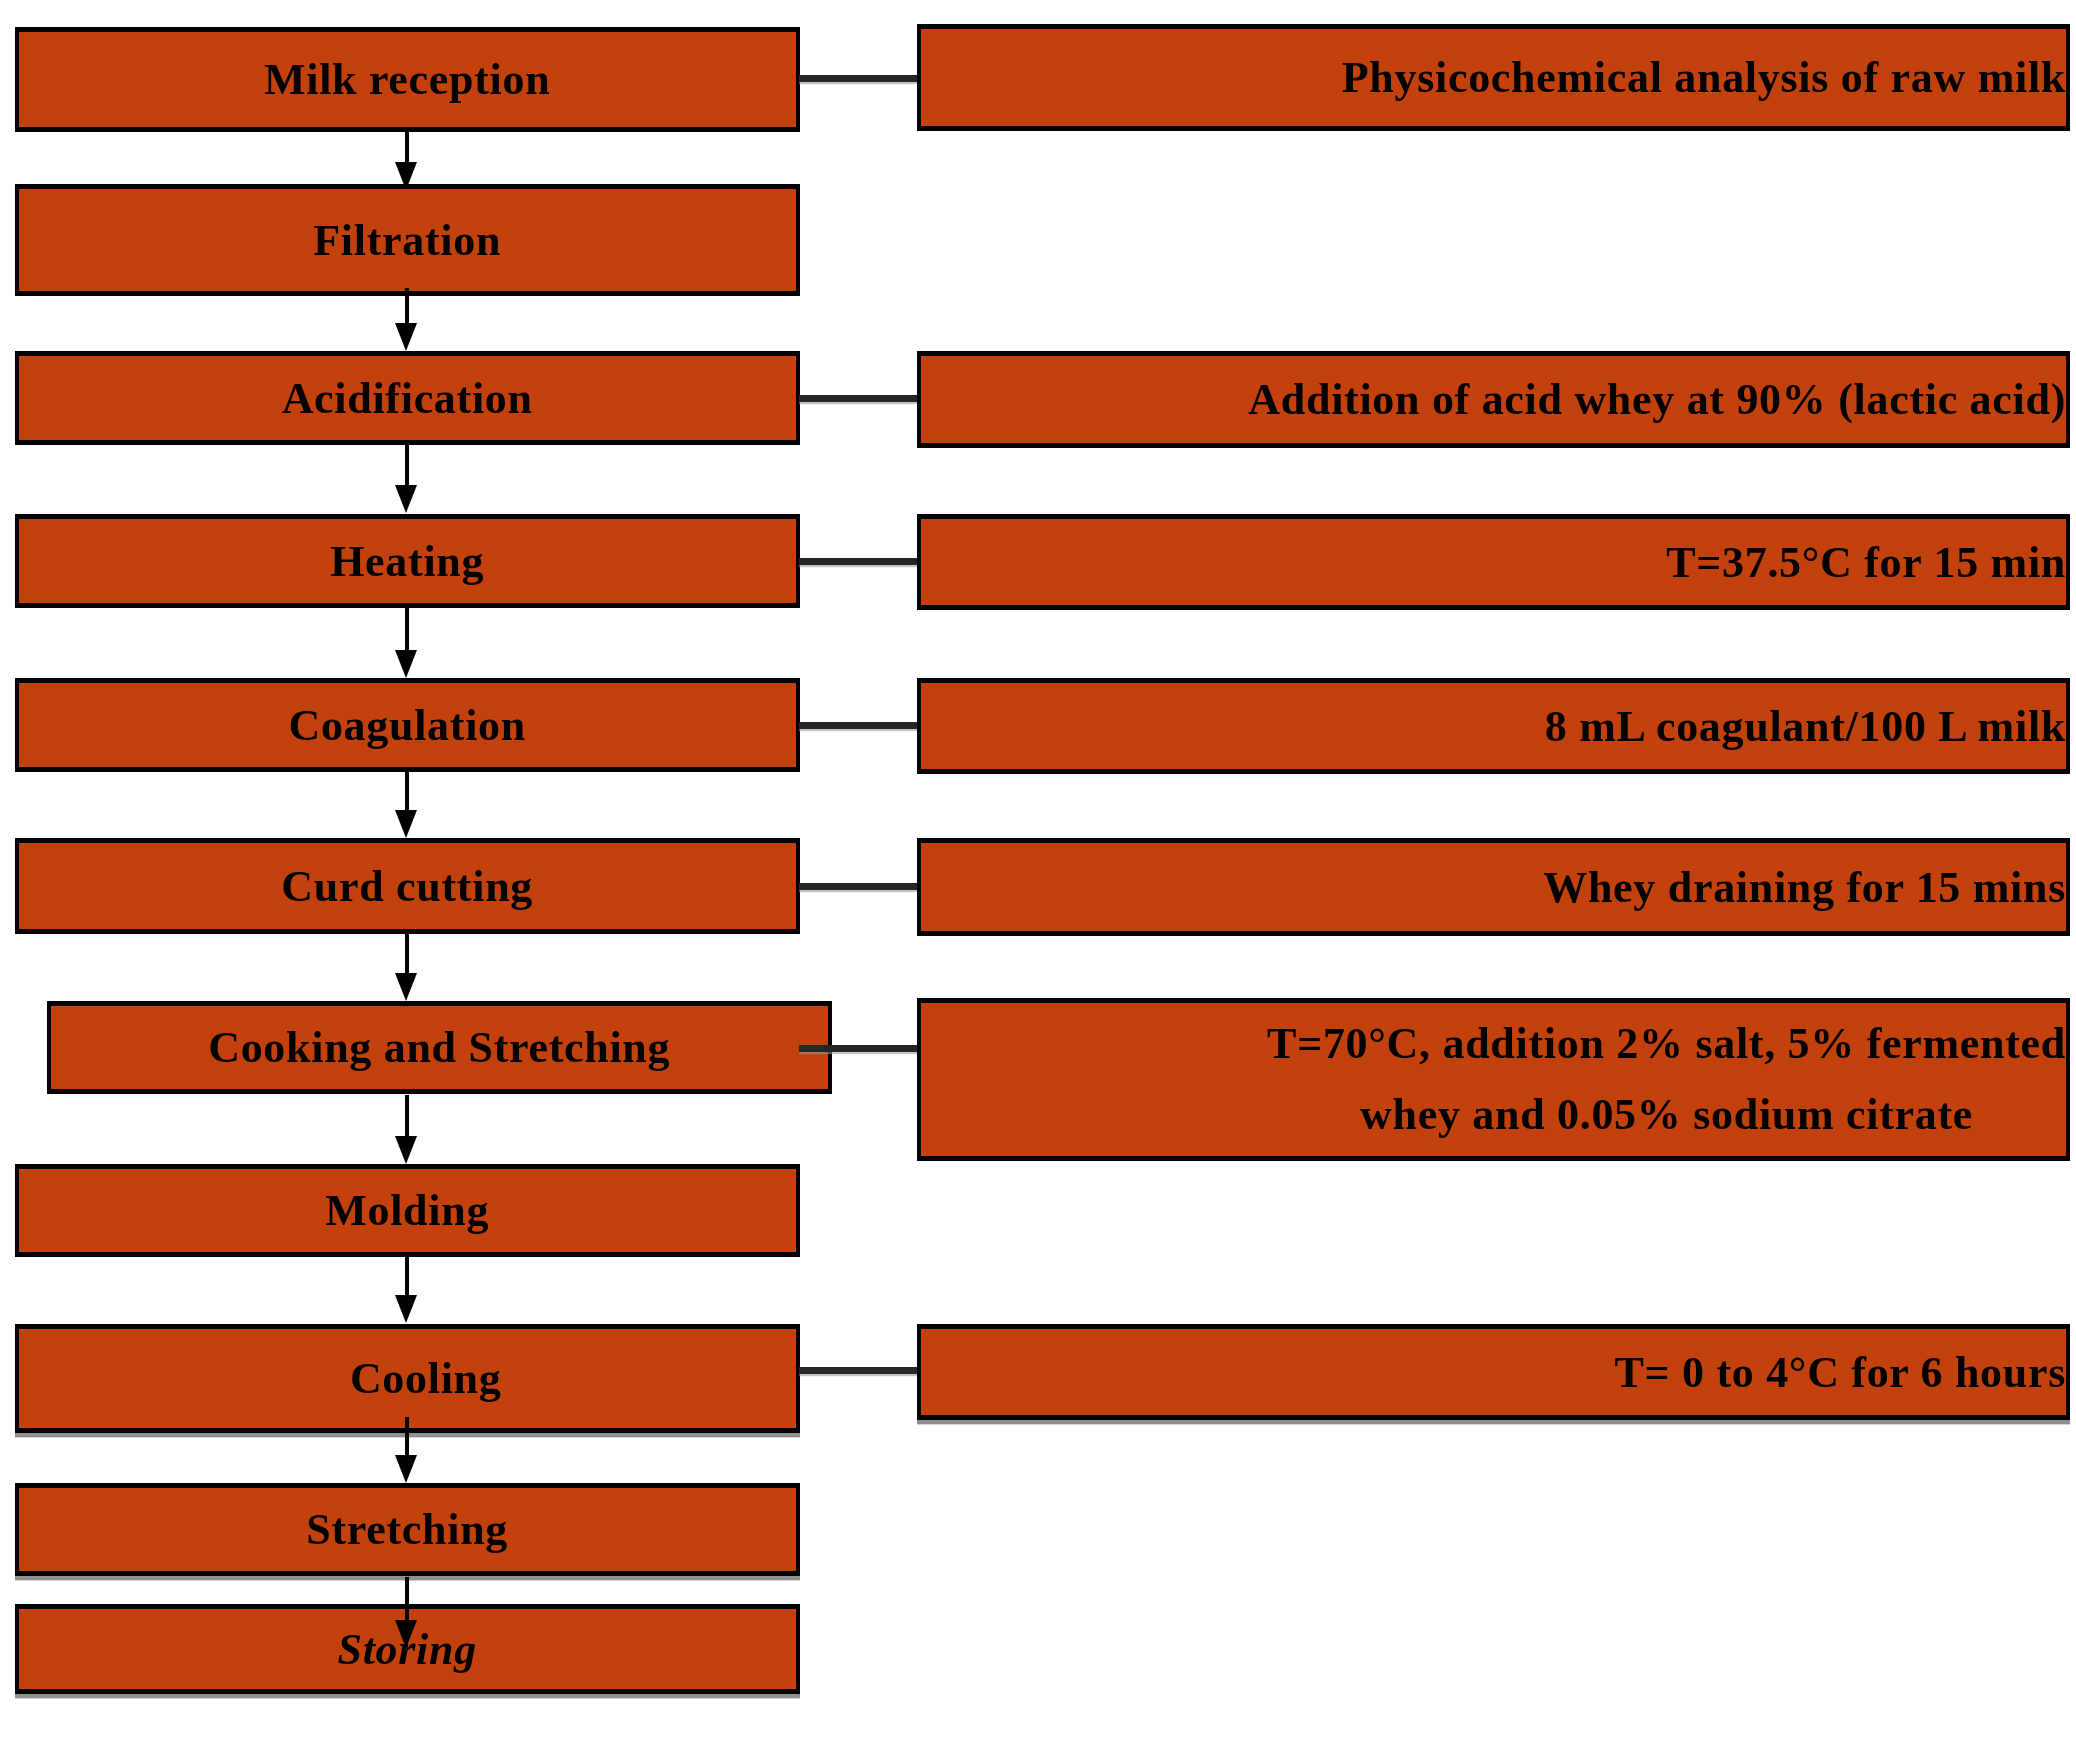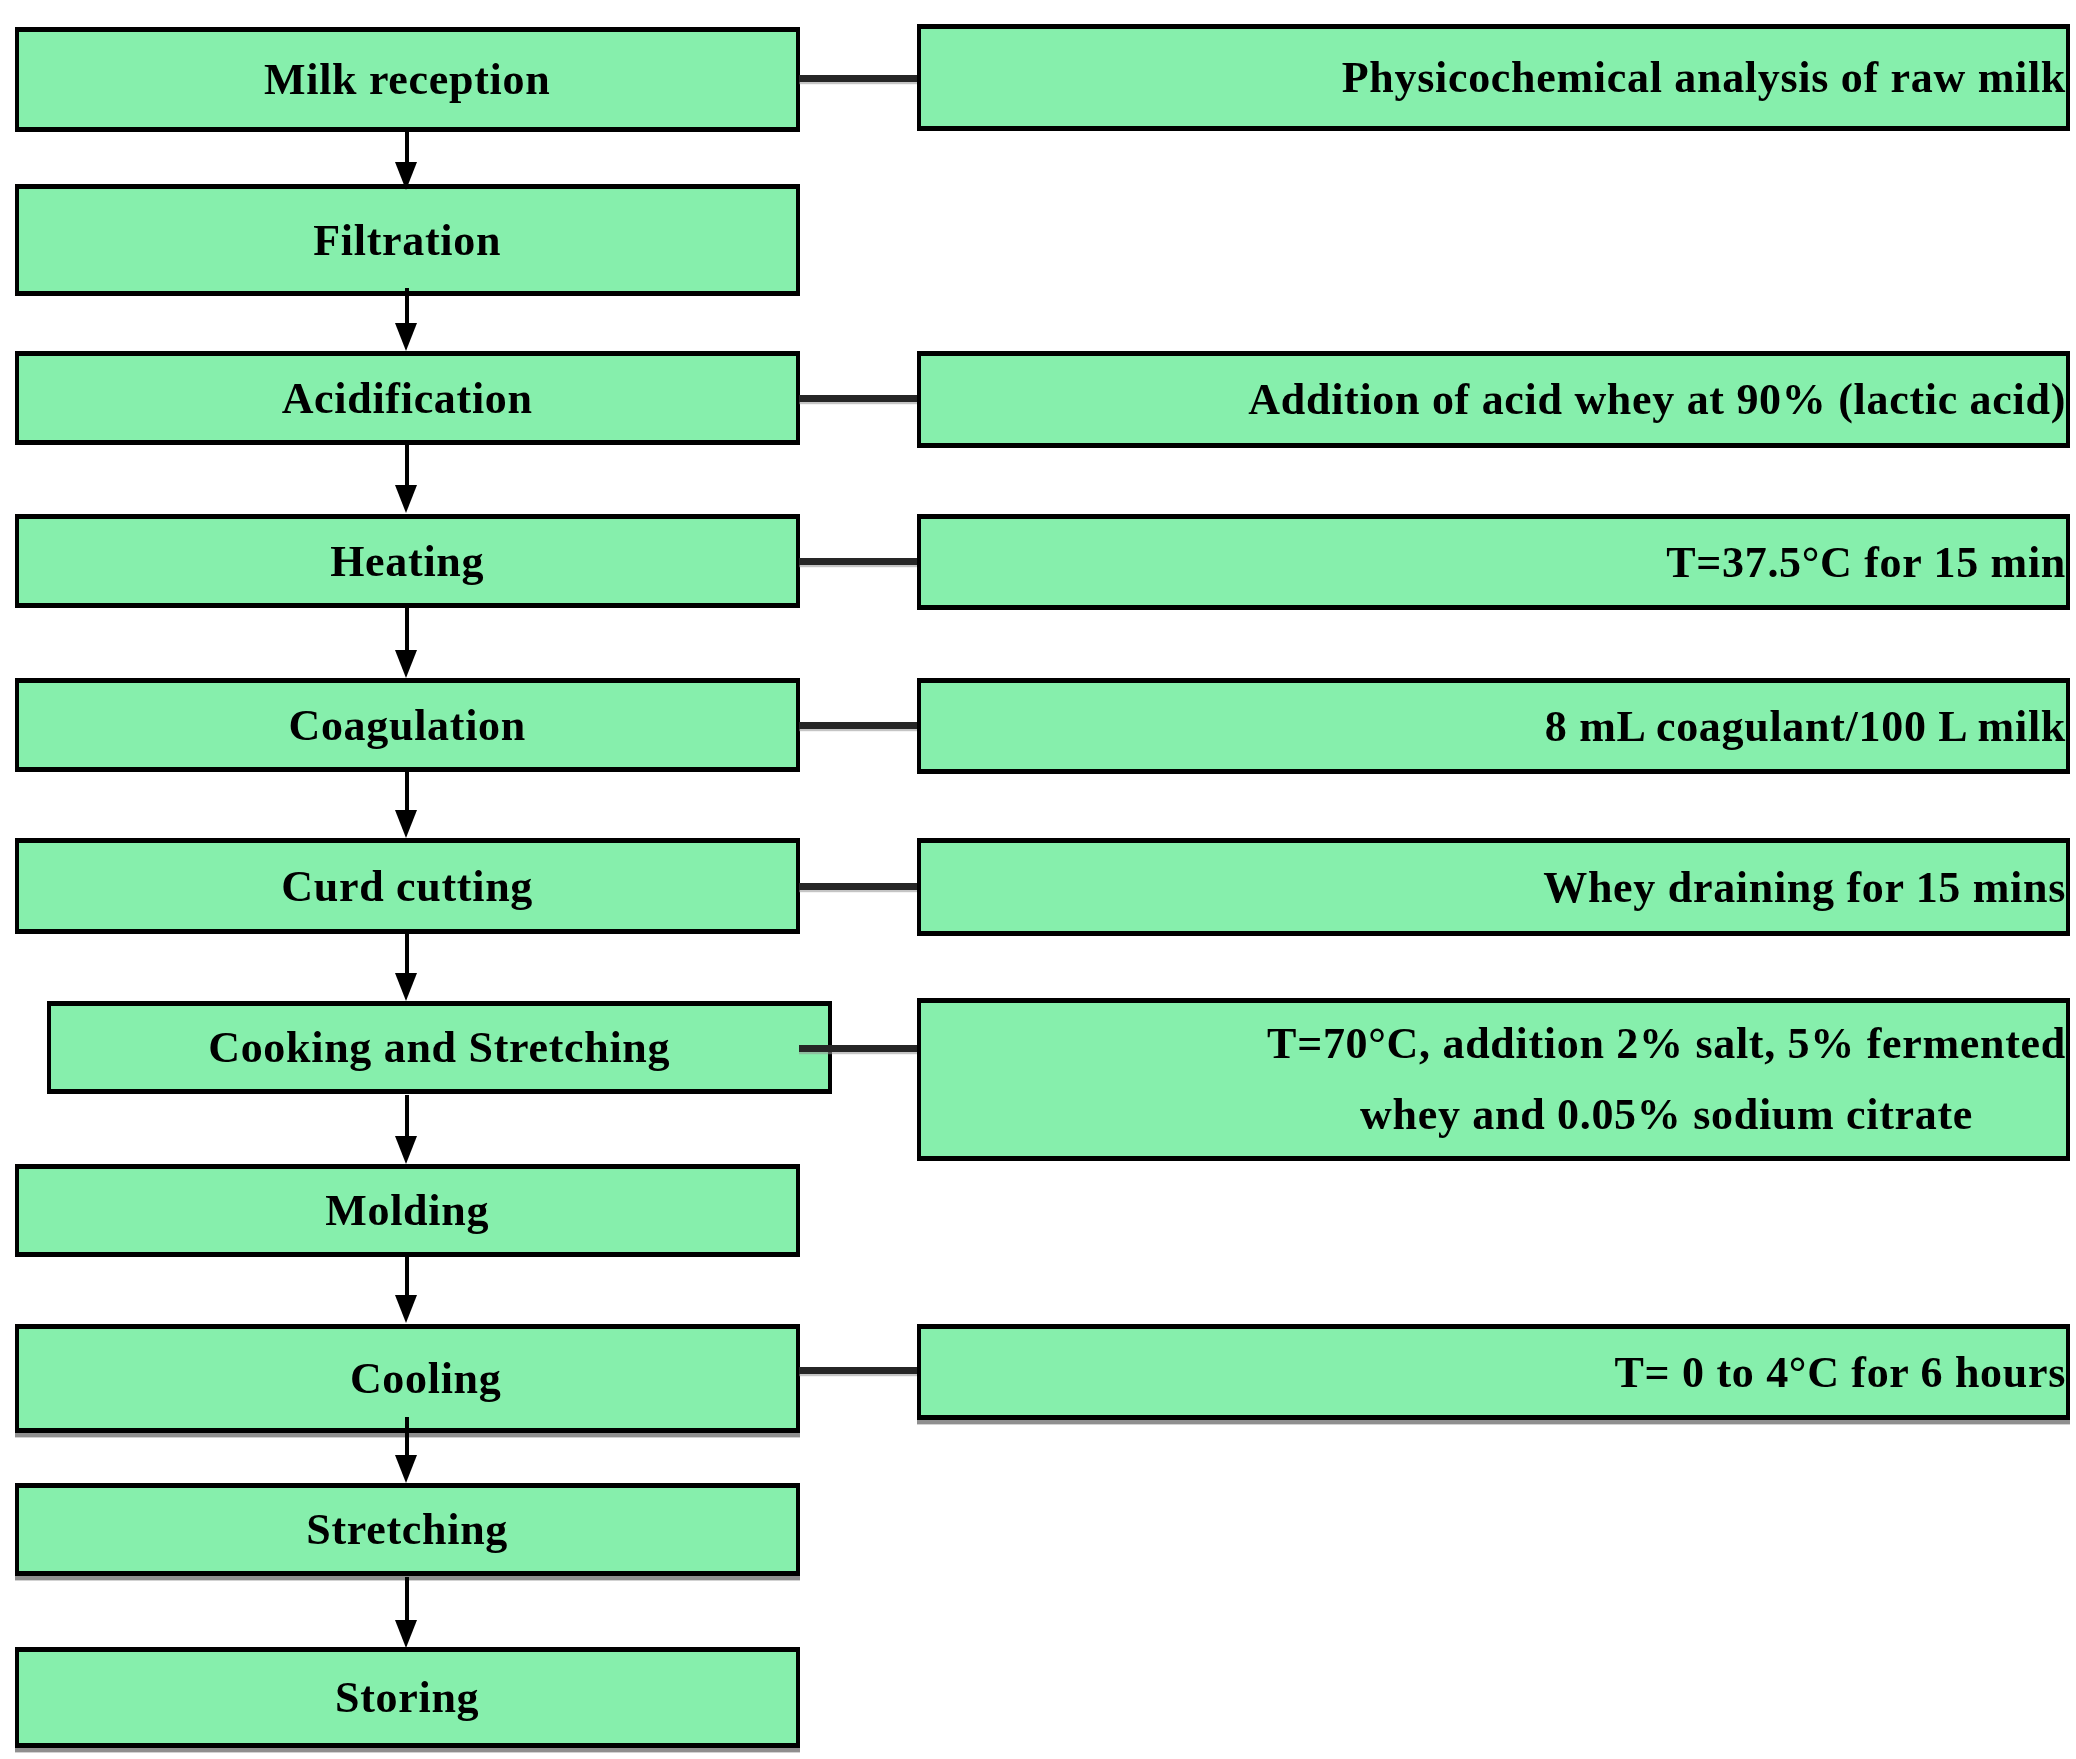--- a/index.html
+++ b/index.html
@@ -8,21 +8,21 @@
     position:relative;
     width:2077px;height:1759px;
     background:#ffffff;
     font-family:"Liberation Serif","DejaVu Serif",serif;
     font-weight:bold;
     color:#000000;
   }
   .box{
     position:absolute;
     box-sizing:border-box;
-    background:#86efac;
+    background:#c2410c;
     border:4.4px solid #000000;
     border-top-width:5.9px;
     border-bottom-width:5.9px;
     display:flex;
     align-items:center;
     justify-content:center;
     text-align:center;
     font-size:44px;
     letter-spacing:0.7px;
     line-height:1.25;
@@ -34,21 +34,21 @@
   .r1{top:26.5px;height:105px;}
   .r2{top:184px;height:112px;}
   .r3{top:351px;height:94px;}
   .r4{top:514px;height:94px;}
   .r5{top:678px;height:94px;}
   .r6{top:838px;height:96px;}
   .r7{top:1001px;height:93px;margin-left:32px;}
   .r8{top:1164px;height:93px;}
   .r9{top:1324px;height:109px;padding-left:37px;}
   .r10{top:1483px;height:93px;}
-  .r11{top:1647px;height:101px;}
+  .r11{top:1604px;height:90px;font-style:italic;}
   
   .ar1{top:24px;height:107px;}
   .ar3{top:351px;height:97px;}
   .ar4{top:514px;height:96px;}
   .ar5{top:678px;height:96px;}
   .ar6{top:838px;height:98px;}
   .ar7{top:998px;height:163px;line-height:1.6;padding-left:48px;}
   .ar9{top:1324px;height:96px;}
   
   .connector{

